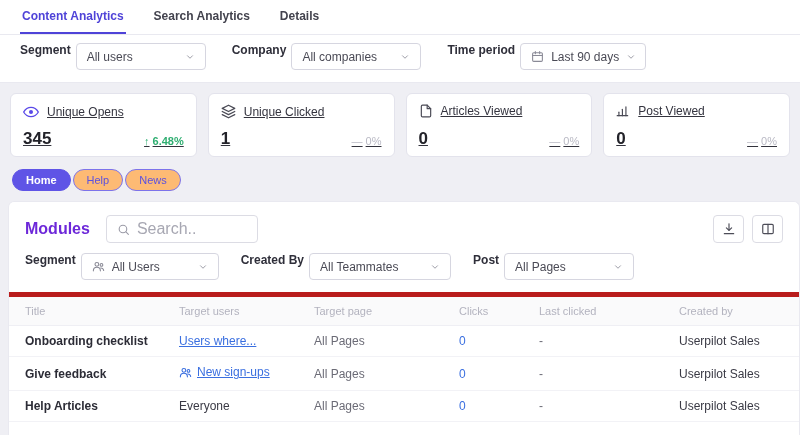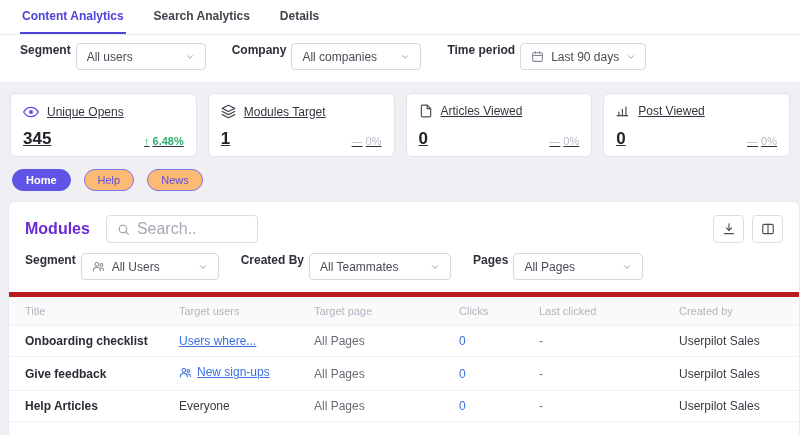--- a/index.html
+++ b/index.html
@@ -33,21 +33,21 @@
   .stat-top { display:flex; align-items:center; gap:8px; font-size:12px; color:#34343f; }
   .stat-top .s-ic { color:#4a4a55; }
   .stat-top .s-ic.purple { color:#5948e8; }
   .stat-bottom { display:flex; align-items:flex-end; justify-content:space-between; }
   .stat-value { font-size:17px; font-weight:700; color:#222229; line-height:1; }
   .delta { font-size:11px; display:flex; align-items:center; gap:3px; }
   .delta.up { color:#2fae71; font-weight:600; }
   .delta.flat { color:#b9b9c4; }
 
   
-  .pills-row { display:flex; gap:13px; margin:12px 12px 10px; }
+  .pills-row { display:flex; gap:2px; margin:12px 12px 10px; }
   .pill { font-size:11px; padding:3px 13px; border-radius:999px; border:1px solid #7d73ea; color:#5a50e0; background:#fdba74; cursor:pointer; line-height:1.3; }
   .pill.active { background:#5f54e6; border-color:#5f54e6; color:#fff; font-weight:600; }
 
   
   .panel { background:#fff; margin-left:8px; border:1px solid #e9e9f0; border-bottom:none; border-radius:6px 6px 0 0; min-height:235px; }
   .panel-head { display:flex; align-items:center; gap:16px; padding:13px 16px 8px; }
   .panel-title { font-size:16px; font-weight:700; color:#6d28d9; }
   .search-box { display:flex; align-items:center; gap:7px; border:1px solid #dcdce4; border-radius:4px; height:28px; padding:0 10px; width:152px; color:#9a9aa6; }
   .search-box input { border:none; outline:none; width:100%; font-size:16px; font-family:inherit; color:#55555f; background:transparent; }
   .search-box input::placeholder { color:#a7a7b2; }
@@ -145,21 +145,21 @@
 
     <div class="stat-card">
       <div class="stat-top">
         <span class="s-ic">
             <svg class="ic" width="15" height="15" viewBox="0 0 24 24">
               <path d="M12 2 2 7l10 5 10-5-10-5z"></path>
               <path d="M2 12l10 5 10-5"></path>
               <path d="M2 17l10 5 10-5"></path>
             </svg>
           </span>
-        <span>Modules Target</span>
+        <span>Unique Clicked</span>
       </div>
       <div class="stat-bottom">
         <span class="stat-value">1</span>
         <span class="delta flat">
             <span>—</span>
             <span>0%</span>
           </span>
       </div>
     </div>
 
@@ -270,21 +270,21 @@
         <div class="select w142">
           <span class="sel-text">All Teammates</span>
           <span class="chev">
               <svg class="ic" width="10" height="10" viewBox="0 0 24 24">
                 <polyline points="6 9 12 15 18 9"></polyline>
               </svg>
             </span>
         </div>
       </div>
       <div class="fgroup">
-        <div class="flabel">Pages</div>
+        <div class="flabel">Post</div>
         <div class="select w130">
           <span class="sel-text">All Pages</span>
           <span class="chev">
               <svg class="ic" width="10" height="10" viewBox="0 0 24 24">
                 <polyline points="6 9 12 15 18 9"></polyline>
               </svg>
             </span>
         </div>
       </div>
     </div>

